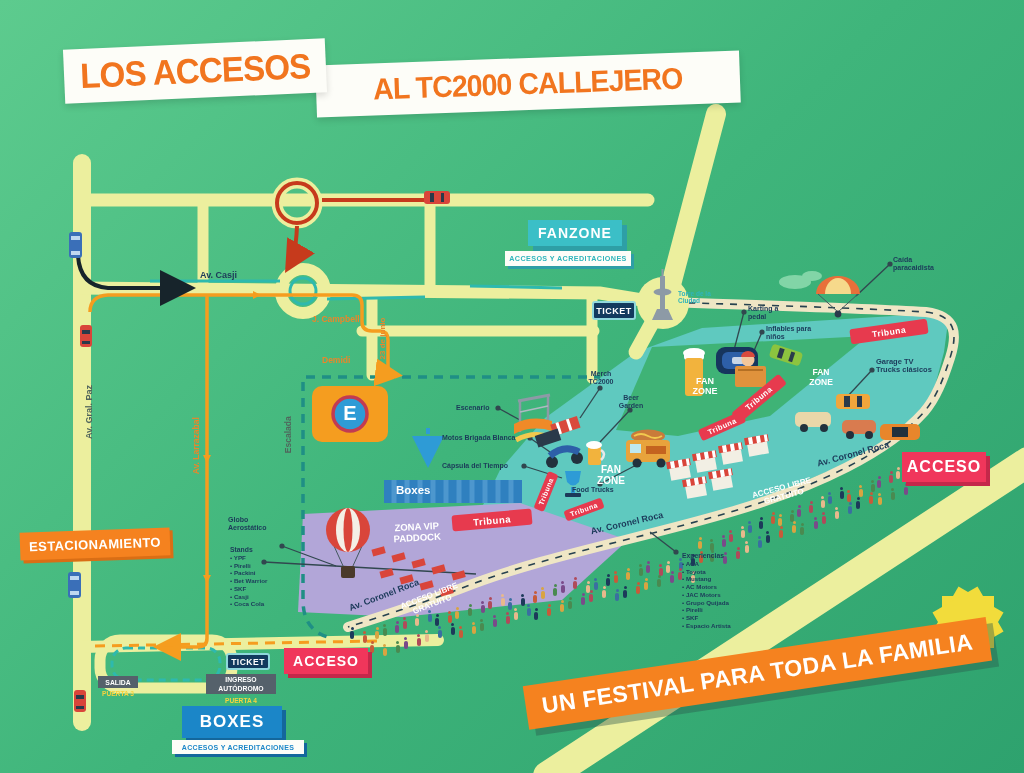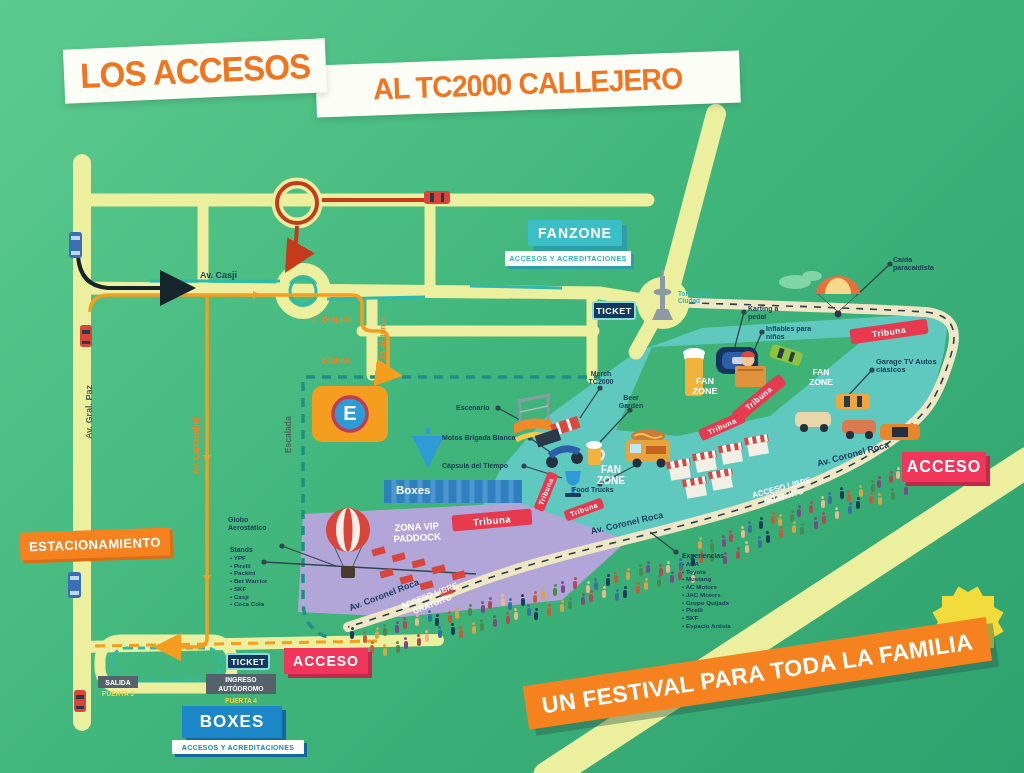--- a/index.html
+++ b/index.html
@@ -536,37 +536,37 @@
 <div class="lbl white ctr" style="left:342px;top:402px;width:16px;font-size:20px;">E</div>
 
 <div class="tribuna" style="left:850px;top:324px;width:78px;height:15px;font-size:8.5px;transform:rotate(-8deg);">Tribuna</div>
 <div class="tribuna" style="left:728px;top:392px;width:62px;height:13px;font-size:8px;transform:rotate(-40deg);">Tribuna</div>
 <div class="tribuna" style="left:698px;top:420px;width:48px;height:12px;font-size:7.5px;transform:rotate(-24deg);">Tribuna</div>
 <div class="tribuna" style="left:526px;top:486px;width:40px;height:11px;font-size:7px;transform:rotate(-68deg);">Tribuna</div>
 <div class="tribuna" style="left:564px;top:504px;width:40px;height:11px;font-size:7px;transform:rotate(-20deg);">Tribuna</div>
 <div class="tribuna" style="left:452px;top:512px;width:80px;height:16px;font-size:9.5px;transform:rotate(-5deg);">Tribuna</div>
 
 <div class="lbl" style="left:200px;top:270px;font-size:9px;">Av. Casji</div>
-<div class="lbl orange" style="left:312px;top:315px;font-size:8.5px;">J. Quijada</div>
+<div class="lbl orange" style="left:312px;top:315px;font-size:8.5px;">J. Campbell</div>
 <div class="lbl orange ctr rot90" style="left:353px;top:334px;width:60px;font-size:8px;">23 de junio</div>
-<div class="lbl orange" style="left:322px;top:356px;font-size:8.5px;">Blanca</div>
+<div class="lbl orange" style="left:322px;top:356px;font-size:8.5px;">Demidi</div>
 <div class="lbl gray ctr rot90" style="left:259px;top:430px;width:60px;font-size:8.5px;">Escalada</div>
 <div class="lbl gray ctr rot90" style="left:58px;top:407px;width:62px;font-size:9px;">Av. Gral. Paz</div>
 <div class="lbl orange ctr rot90" style="left:156px;top:441px;width:82px;font-size:8.5px;">Av. Larrazabal</div>
 <div class="lbl ctr" style="left:338px;top:590px;width:92px;font-size:9px;transform:rotate(-21deg);">Av. Coronel Roca</div>
 <div class="lbl ctr" style="left:581px;top:518px;width:92px;font-size:9px;transform:rotate(-13deg);">Av. Coronel Roca</div>
 <div class="lbl ctr" style="left:807px;top:449px;width:92px;font-size:9px;transform:rotate(-15deg);">Av. Coronel Roca</div>
 <div class="lbl white ctr" style="left:398px;top:592px;width:66px;font-size:8px;transform:rotate(-21deg);">ACCESO LIBRE GRATUITO</div>
 <div class="lbl white ctr" style="left:750px;top:484px;width:66px;font-size:8px;transform:rotate(-15deg);">ACCESO LIBRE GRATUITO</div>
 
 <div class="lbl teal" style="left:678px;top:290px;width:34px;font-size:6.5px;">Torre de la Ciudad</div>
 <div class="lbl" style="left:893px;top:256px;width:54px;font-size:7px;">Caída paracaidista</div>
 <div class="lbl" style="left:748px;top:305px;width:38px;font-size:7px;">Karting a pedal</div>
 <div class="lbl" style="left:766px;top:325px;width:46px;font-size:7px;">Inflables para niños</div>
-<div class="lbl" style="left:876px;top:358px;width:62px;font-size:7.5px;">Garage TV Autos clásicos</div>
+<div class="lbl" style="left:876px;top:358px;width:62px;font-size:7.5px;">Garage TV Trucks clásicos</div>
 <div class="lbl ctr" style="left:578px;top:370px;width:46px;font-size:7px;">Merch TC2000</div>
 <div class="lbl ctr" style="left:610px;top:394px;width:42px;font-size:7px;">Beer Garden</div>
 <div class="lbl" style="left:456px;top:404px;width:44px;font-size:7px;">Escenario</div>
 <div class="lbl" style="left:442px;top:434px;width:88px;font-size:7px;white-space:nowrap;">Motos Brigada Blanca</div>
 <div class="lbl" style="left:442px;top:462px;width:84px;font-size:7px;white-space:nowrap;">Cápsula del Tiempo</div>
 <div class="lbl" style="left:572px;top:486px;width:48px;font-size:7px;">Food Trucks</div>
 <div class="lbl" style="left:228px;top:516px;width:58px;font-size:7px;">Globo Aerostático</div>
 
 <div class="poi-block" style="left:230px;top:546px;width:70px;">
   <div class="blk-title">Stands</div>

